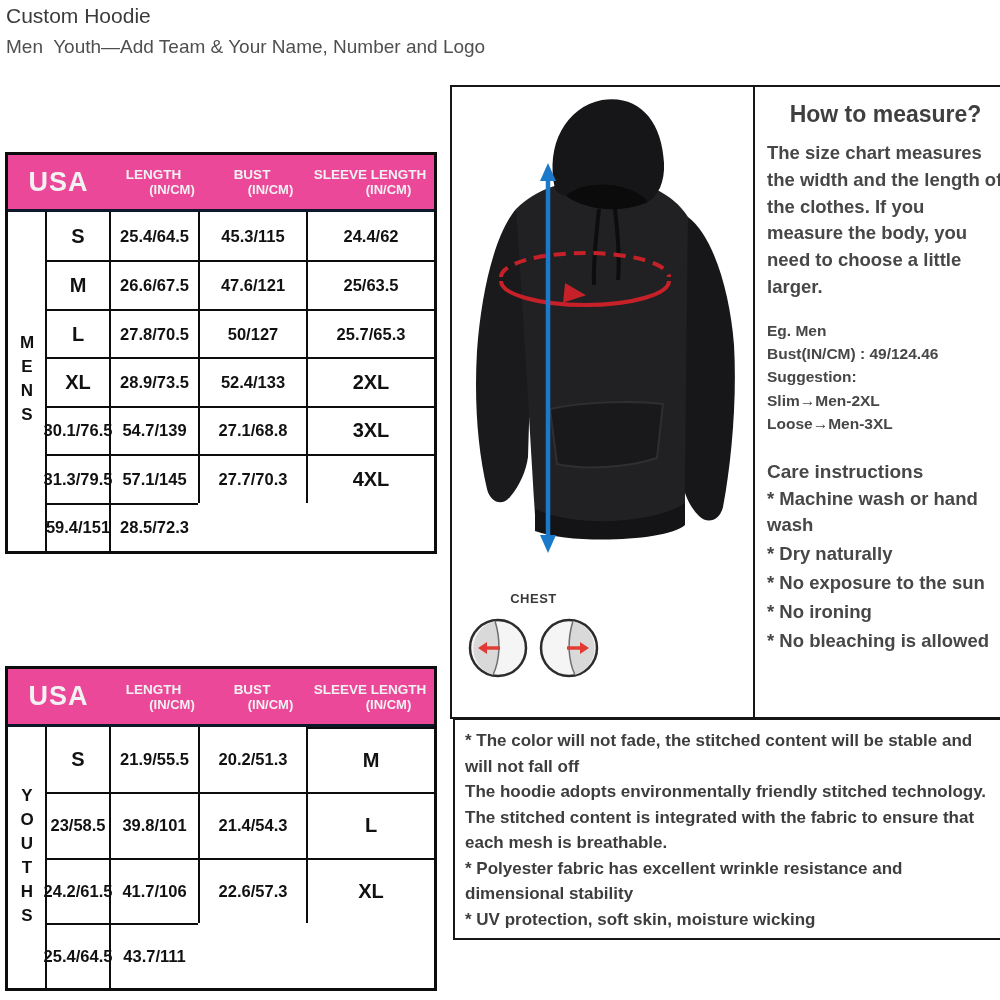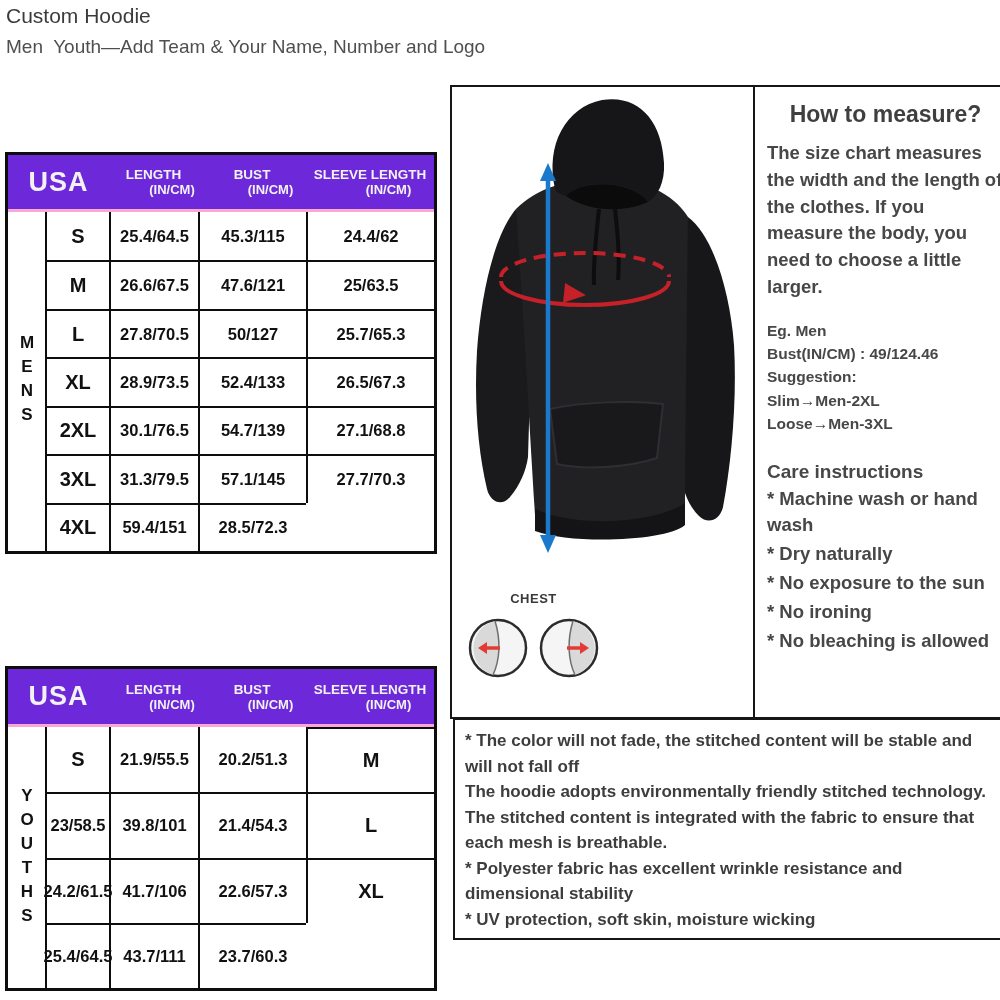--- a/index.html
+++ b/index.html
@@ -12,22 +12,22 @@
   #page-subtitle{position:absolute;left:6px;top:36px;font-size:19px;color:#4f4f4f;white-space:pre-wrap;}
 
   
   .sizetable{position:absolute;display:grid;border:3px solid #0d0d0d;background:#fff;}
   #mens-table{left:5px;top:152px;width:426px;height:396px;
     grid-template-columns:37px 64px 89px 108px 1fr;
     grid-template-rows:57px repeat(7,1fr);}
   #youths-table{left:5px;top:666px;width:426px;height:319px;
     grid-template-columns:37px 64px 89px 108px 1fr;
     grid-template-rows:58px repeat(4,1fr);}
-  .th{background:#6d28d9;color:#f2f2f2;display:flex;flex-direction:column;
-      align-items:center;justify-content:center;border-bottom:3px solid #f9a8d4;}
+  .th{background:#ec4899;color:#f2f2f2;display:flex;flex-direction:column;
+      align-items:center;justify-content:center;border-bottom:3px solid #0f172a;}
   .th.corner{grid-column:1/3;font-size:27px;font-weight:bold;letter-spacing:1px;}
   .th .l1{font-size:13.5px;font-weight:bold;}
   .th .l2{font-size:13px;font-weight:bold;margin-left:37px;}
   .vlabel{grid-column:1;display:flex;align-items:center;justify-content:center;}
   #mens-table .vlabel{grid-row:2/9;}
   #youths-table .vlabel{grid-row:2/6;}
   .vlabel span{writing-mode:vertical-lr;text-orientation:upright;
       font-weight:bold;font-size:17px;letter-spacing:5px;color:#111;}
   .cell{display:flex;align-items:center;justify-content:center;
       border-top:2px solid #0d0d0d;border-left:2px solid #0d0d0d;font-weight:bold;}
@@ -93,21 +93,20 @@
   <div class="cell val">25/63.5</div>
 
   <div class="cell size">L</div>
   <div class="cell val">27.8/70.5</div>
   <div class="cell val">50/127</div>
   <div class="cell val">25.7/65.3</div>
 
   <div class="cell size">XL</div>
   <div class="cell val">28.9/73.5</div>
   <div class="cell val">52.4/133</div>
-  <div class="cell val">26.5/67.3</div>
 
   <div class="cell size">2XL</div>
   <div class="cell val">30.1/76.5</div>
   <div class="cell val">54.7/139</div>
   <div class="cell val">27.1/68.8</div>
 
   <div class="cell size">3XL</div>
   <div class="cell val">31.3/79.5</div>
   <div class="cell val">57.1/145</div>
   <div class="cell val">27.7/70.3</div>
@@ -145,21 +144,20 @@
   <div class="cell val">21.4/54.3</div>
 
   <div class="cell size">L</div>
   <div class="cell val">24.2/61.5</div>
   <div class="cell val">41.7/106</div>
   <div class="cell val">22.6/57.3</div>
 
   <div class="cell size">XL</div>
   <div class="cell val">25.4/64.5</div>
   <div class="cell val">43.7/111</div>
-  <div class="cell val">23.7/60.3</div>
 </div>
 
 <div id="main-panel">
   <div id="hoodie-col">
     <svg id="hoodie-svg" width="301" height="500" viewBox="0 0 301 500">
 
       <path d="M64,122 C42,148 29,208 25,264 C22,316 26,364 35,402 C38,415 50,420 58,410 C68,398 74,384 76,370 L82,170 Z" fill="#1a1a1c"></path>
 
       <path d="M236,130 C262,150 278,206 282,258 C285,310 280,372 271,420 C268,433 256,438 247,429 C237,419 231,405 230,391 L224,170 Z" fill="#17171a"></path>
 

